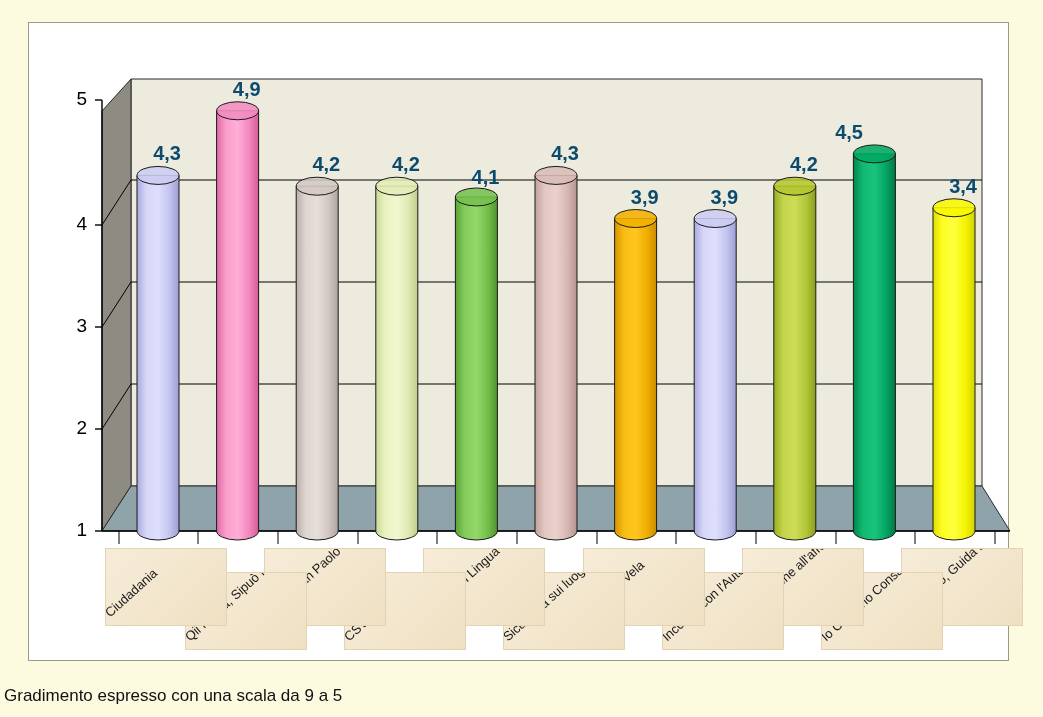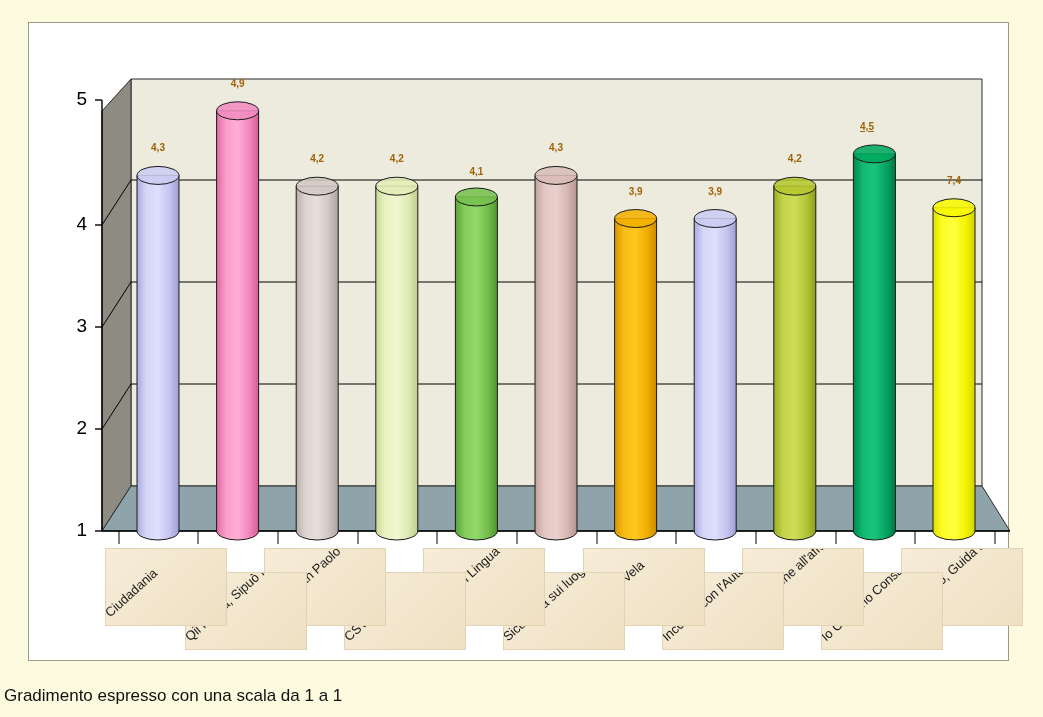--- a/index.html
+++ b/index.html
@@ -34,24 +34,24 @@
     top: 0;
     width: 981px;
     height: 639px;
   }
   #plot-scene svg { display: block; }
 
   
   .bar-value {
     position: absolute;
     font-family: "Liberation Sans", sans-serif;
-    font-size: 10px;
+    font-size: 20px;
     font-weight: bold;
-    color: #a16207;
-    text-align: center;
+    color: #0c4a6e;
+    text-align: right;
     width: 46px;
     white-space: nowrap;
   }
 
   
   .ytick {
     position: absolute;
     font-family: "Liberation Sans", sans-serif;
     font-size: 19px;
     color: #000000;
@@ -272,22 +272,22 @@
   <div id="value-labels">
       <div class="bar-value" style="left: 106px; top: 119.425px;">4,3</div>
       <div class="bar-value" style="left: 185.6px; top: 54.775px;">4,9</div>
       <div class="bar-value" style="left: 265.2px; top: 130.2px;">4,2</div>
       <div class="bar-value" style="left: 344.8px; top: 130.2px;">4,2</div>
       <div class="bar-value" style="left: 424.4px; top: 143px;">4,1</div>
       <div class="bar-value" style="left: 504px; top: 119.425px;">4,3</div>
       <div class="bar-value" style="left: 583.6px; top: 162.525px;">3,9</div>
       <div class="bar-value" style="left: 663.2px; top: 162.525px;">3,9</div>
       <div class="bar-value" style="left: 742.8px; top: 130.2px;">4,2</div>
-      <div class="bar-value" style="left: 815px; top: 97.875px; text-decoration: underline;">4,5</div>
-      <div class="bar-value" style="left: 902px; top: 151.75px;">7,4</div>
+      <div class="bar-value" style="left: 788px; top: 97.875px;">4,5</div>
+      <div class="bar-value" style="left: 902px; top: 151.75px;">3,4</div>
     </div>
 
   <div id="ytick-labels">
       <div class="ytick" style="left: 34px; top: 65px;">5</div>
       <div class="ytick" style="left: 34px; top: 190px;">4</div>
       <div class="ytick" style="left: 34px; top: 292px;">3</div>
       <div class="ytick" style="left: 34px; top: 394px;">2</div>
       <div class="ytick" style="left: 34px; top: 496px;">1</div>
     </div>
 
@@ -322,13 +322,13 @@
       <span class="cat-text">Educazione all'affettività</span>
     </div>
     <div class="cat-label" style="width: 122px; height: 78px; left: 821.4px; top: 572px; z-index: 21;">
       <span class="cat-text">Io Cittadino Consapevole</span>
     </div>
     <div class="cat-label" style="width: 122px; height: 78px; left: 901px; top: 548px; z-index: 20;">
       <span class="cat-text">Sii saggio, Guida sicuri</span>
     </div>
   </div>
 
-<div id="caption">Gradimento espresso con una scala da 1 a 1</div>
+<div id="caption">Gradimento espresso con una scala da 9 a 5</div>
 
 </body></html>

